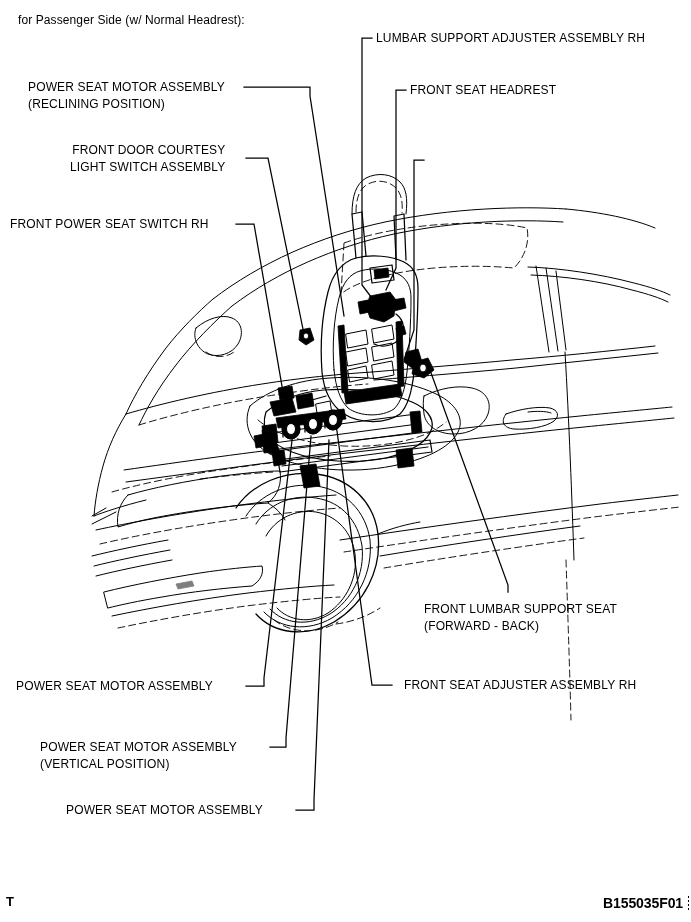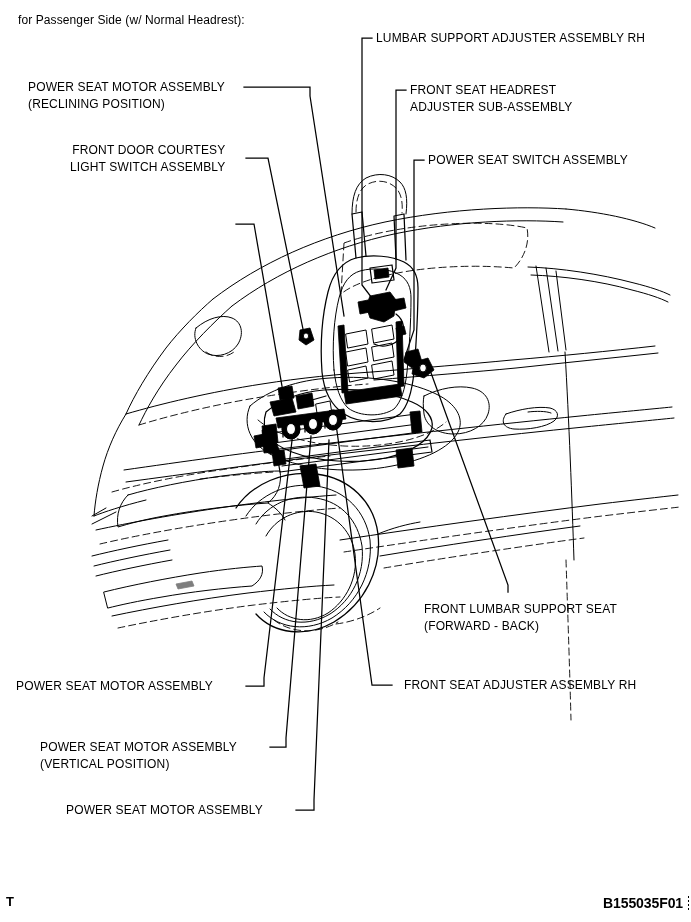--- a/index.html
+++ b/index.html
@@ -315,37 +315,36 @@
 
     </g>
   </svg>
 
   <div class="lbl" style="left:376px;top:30px;">
     <span>LUMBAR SUPPORT ADJUSTER ASSEMBLY RH</span>
   </div>
 
   <div class="lbl" style="left:410px;top:82px;">
     <span>FRONT SEAT HEADREST</span>
-    <span class="l2">ADJUSTER SUB-ASSEMBLY</span>
-  </div>
-
-  <div class="lbl" style="left:428px;top:152px;">
-    <span>POWER SEAT SWITCH ASSEMBLY</span>
-  </div>
+  </div>
+
 
   <div class="lbl" style="left:28px;top:79px;">
     <span>POWER SEAT MOTOR ASSEMBLY</span>
     <span class="l2">(RECLINING POSITION)</span>
   </div>
 
   <div class="lbl" style="left:70px;top:142px;text-align:right;">
     <span>FRONT DOOR COURTESY</span>
     <span class="l2">LIGHT SWITCH ASSEMBLY</span>
   </div>
 
+  <div class="lbl" style="left:10px;top:216px;">
+    <span>FRONT POWER SEAT SWITCH RH</span>
+  </div>
 
   <div class="lbl" style="left:424px;top:601px;">
     <span>FRONT LUMBAR SUPPORT SEAT</span>
     <span class="l2">(FORWARD - BACK)</span>
   </div>
 
   <div class="lbl" style="left:404px;top:677px;">
     <span>FRONT SEAT ADJUSTER ASSEMBLY RH</span>
   </div>
 

